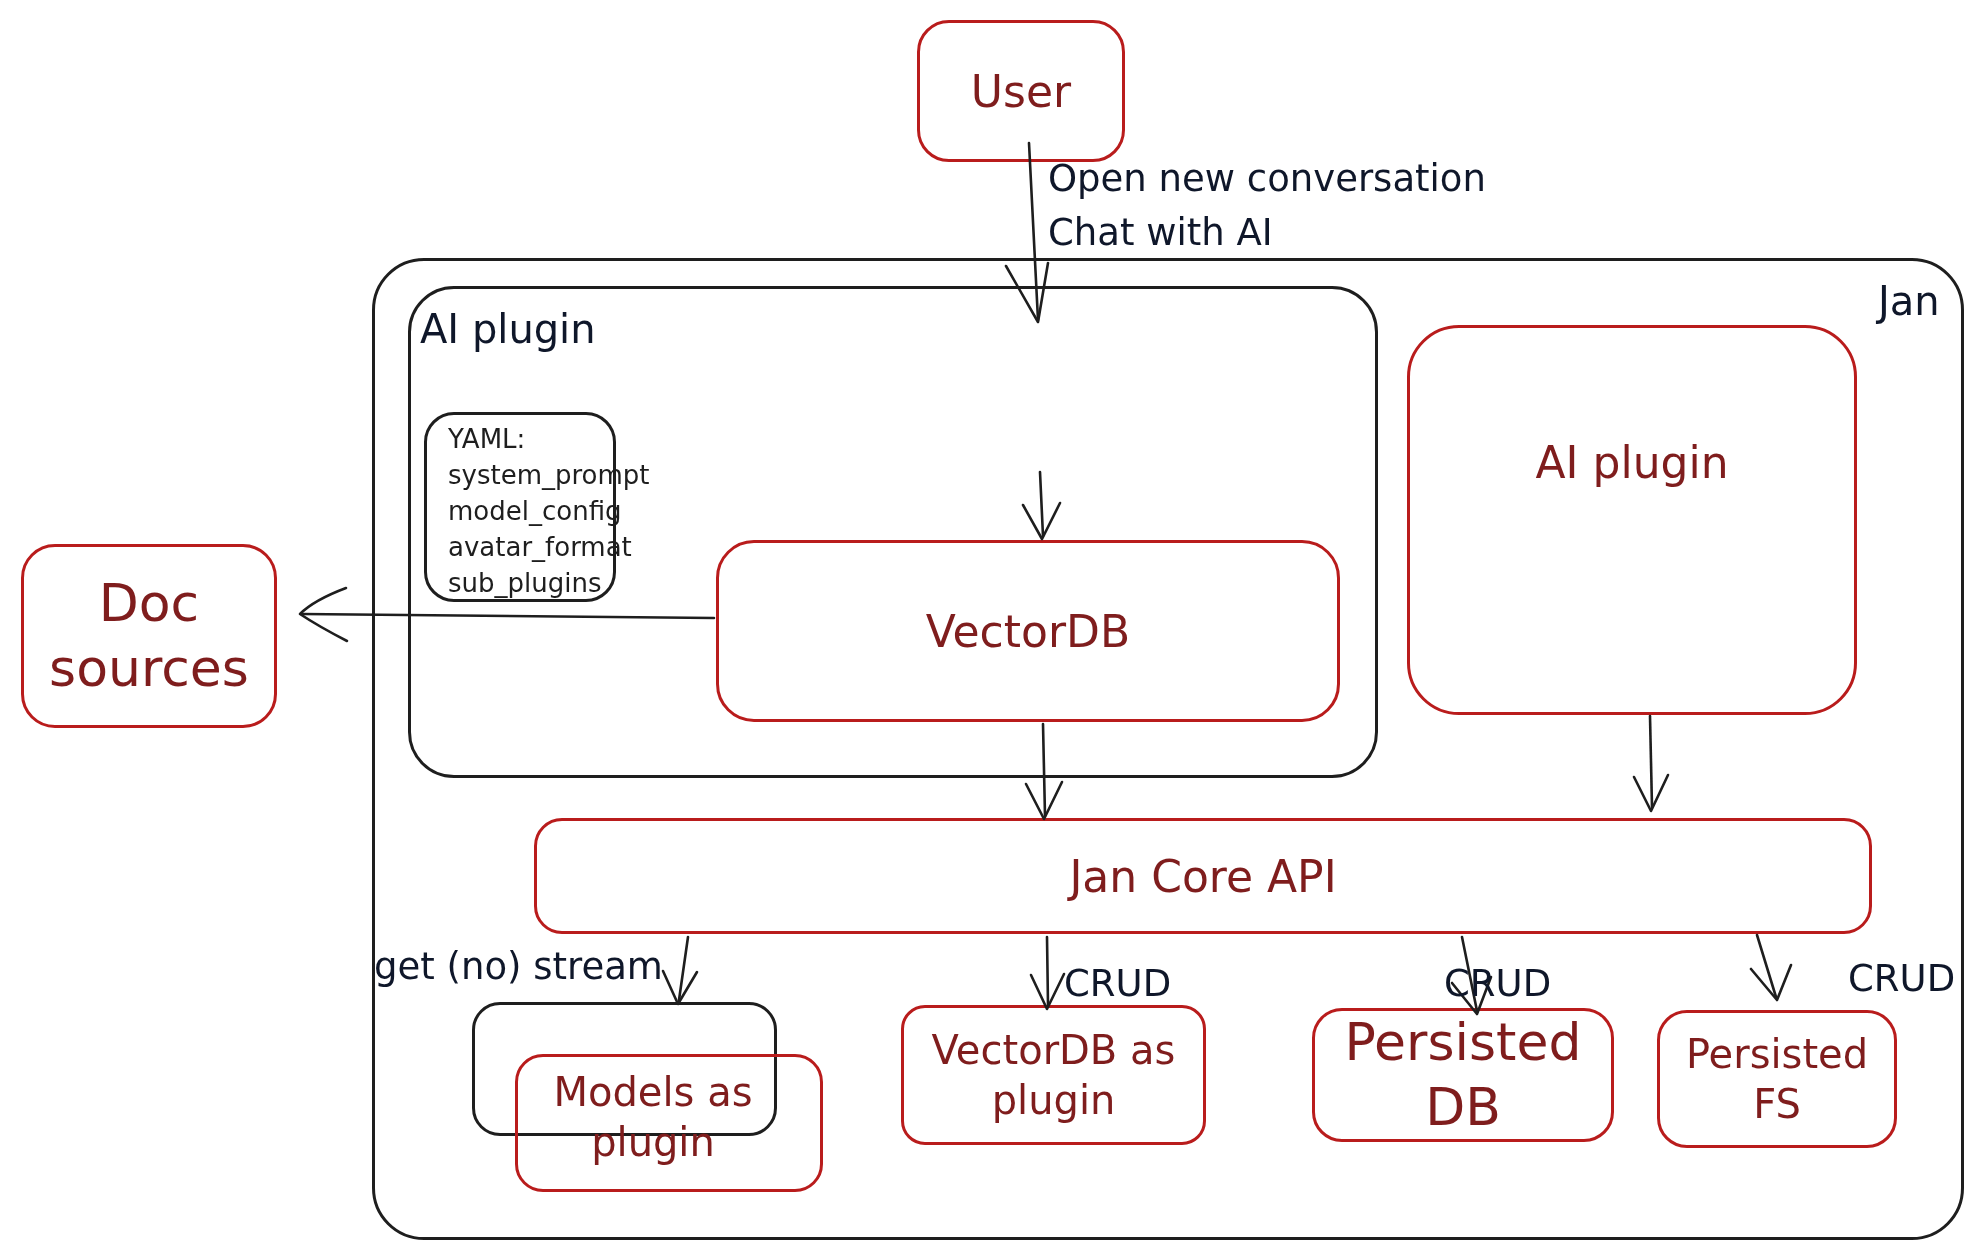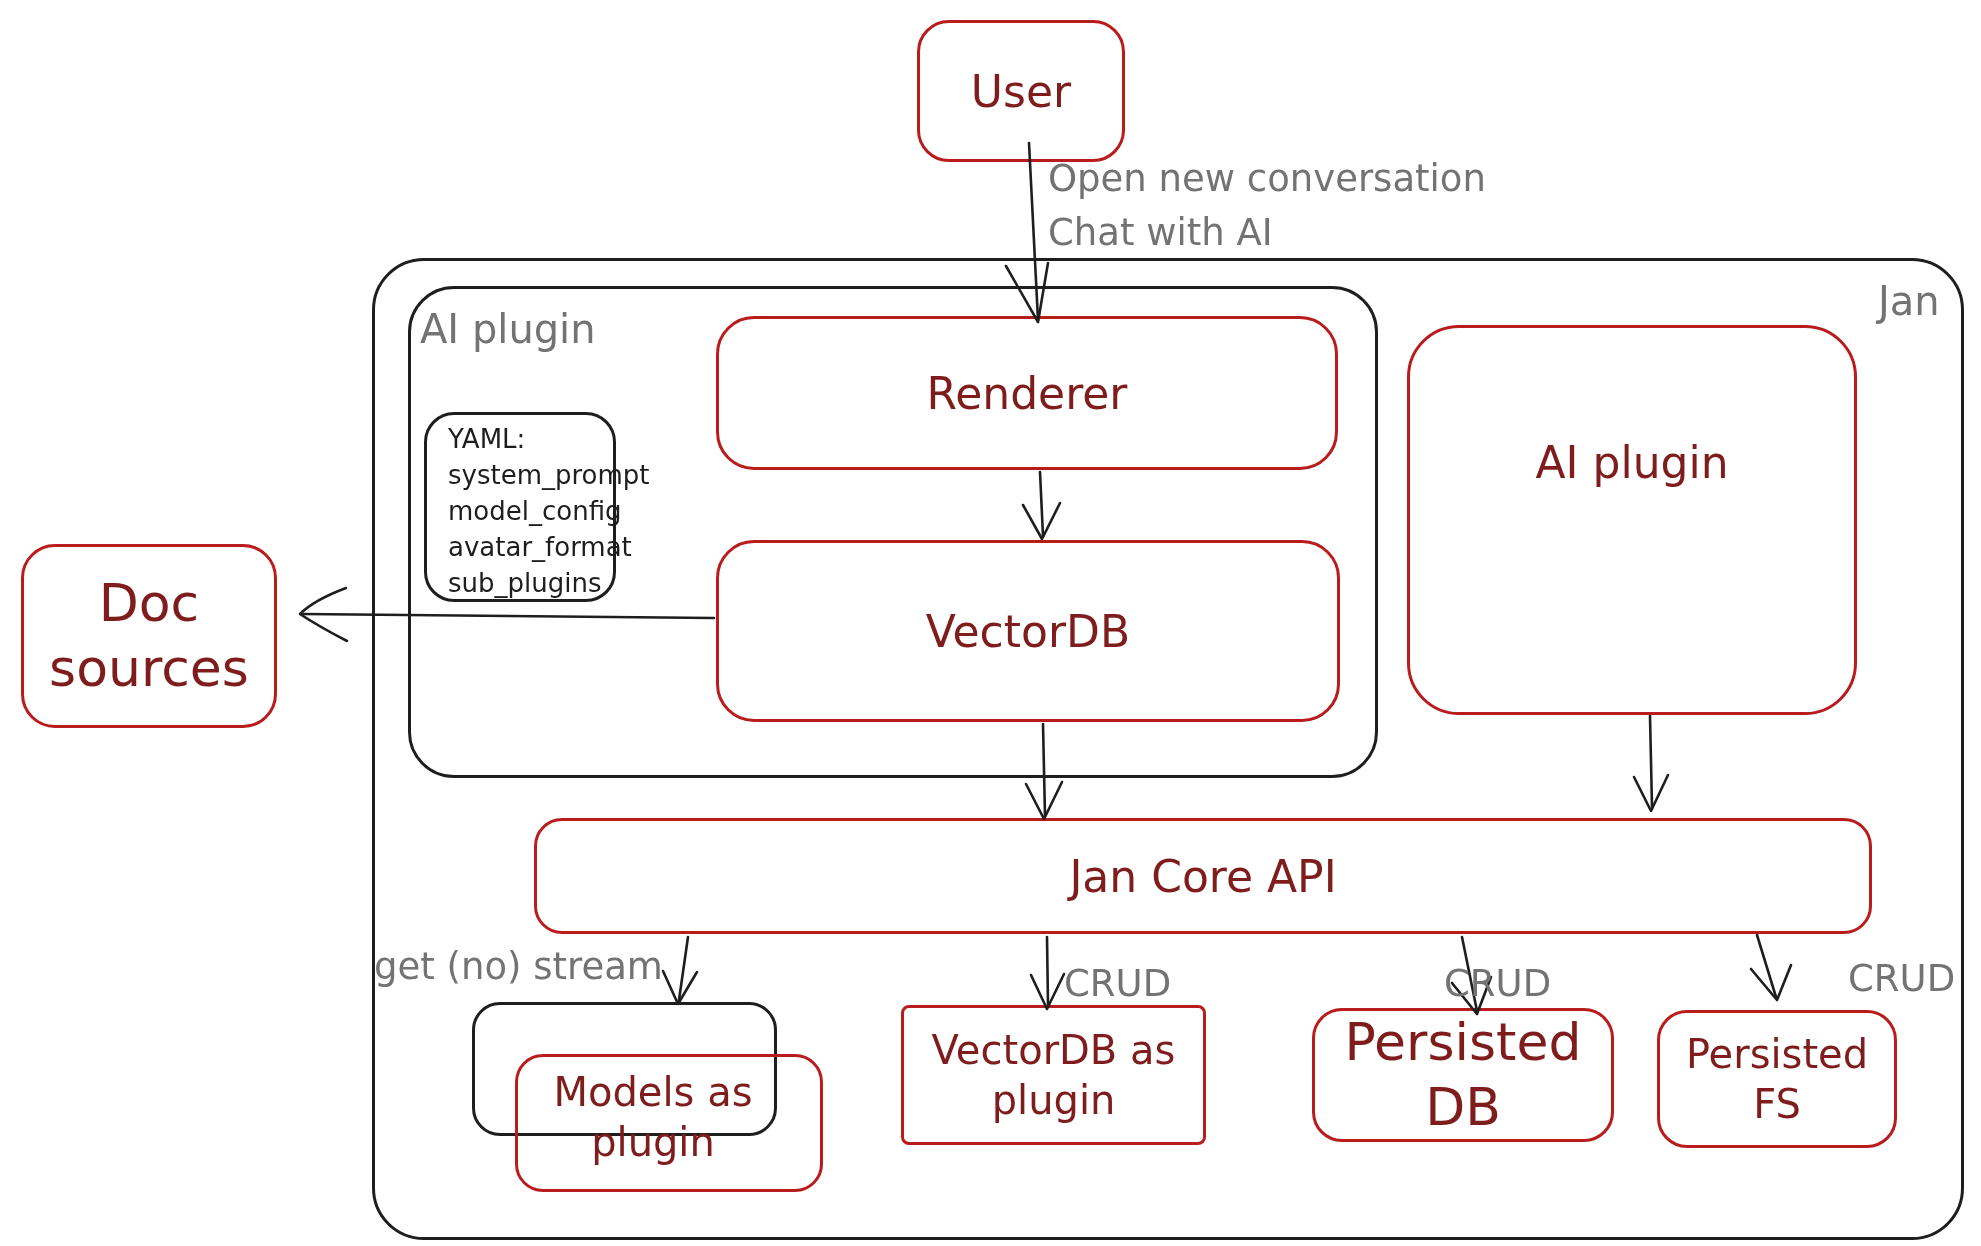--- a/index.html
+++ b/index.html
@@ -24,21 +24,21 @@
   }
   .node .txt{white-space:pre-line;line-height:1.25;}
   .frame{
     position:absolute;
     border:3px solid #1e1e1e;
     background:transparent;
     box-sizing:border-box;
   }
   .label{
     position:absolute;
-    color:#737373;
+    color:#0f172a;
     white-space:pre-line;
     line-height:1.45;
   }
   .note-lines{
     position:absolute;
     display:flex;
     flex-direction:column;
     justify-content:center;
     padding:18px 0 10px 24px;
     box-sizing:border-box;
@@ -53,23 +53,20 @@
 <body>
 
 <div id="canvas">
 
   <div class="frame" style="left:372px;top:258px;width:1592px;height:982px;border-radius:52px;"></div>
   <div class="label" style="left:1878px;top:272px;font-size:40px;">Jan</div>
 
   <div class="frame" style="left:408px;top:286px;width:970px;height:492px;border-radius:46px;"></div>
   <div class="label" style="left:420px;top:300px;font-size:40px;">AI plugin</div>
 
-  <div class="node" style="left:716px;top:316px;width:622px;height:154px;border-radius:38px;font-size:44px;">
-    <span class="txt">Renderer</span>
-  </div>
 
   <div class="node" style="left:716px;top:540px;width:624px;height:182px;border-radius:38px;font-size:44px;">
     <span class="txt">VectorDB</span>
   </div>
 
   <div class="frame" style="left:424px;top:412px;width:192px;height:190px;border-radius:30px;"></div>
   <div class="note-lines" style="left:424px;top:412px;width:192px;height:190px;">
     <div>YAML:</div>
     <div>system_prompt</div>
     <div>model_config</div>
@@ -88,21 +85,21 @@
   <div class="node" style="left:534px;top:818px;width:1338px;height:116px;border-radius:28px;font-size:44px;">
     <span class="txt">Jan Core API</span>
   </div>
 
   <div class="frame" style="left:472px;top:1002px;width:305px;height:134px;border-radius:28px;"></div>
   <div class="node" style="left:515px;top:1034px;width:308px;height:138px;border-radius:28px;font-size:40px;background:transparent;margin-top:20px;">
     <span class="txt" style="position:relative;left:-16px;top:-6px;">Models as
 plugin</span>
   </div>
 
-  <div class="node" style="left:901px;top:1005px;width:305px;height:140px;border-radius:8px;font-size:40px;">
+  <div class="node" style="left:901px;top:1005px;width:305px;height:140px;border-radius:24px;font-size:40px;">
     <span class="txt">VectorDB as
 plugin</span>
   </div>
 
   <div class="node" style="left:1312px;top:1008px;width:302px;height:134px;border-radius:30px;font-size:52px;">
     <span class="txt">Persisted DB</span>
   </div>
 
   <div class="node" style="left:1657px;top:1010px;width:240px;height:138px;border-radius:30px;font-size:40px;">
     <span class="txt">Persisted FS</span>

